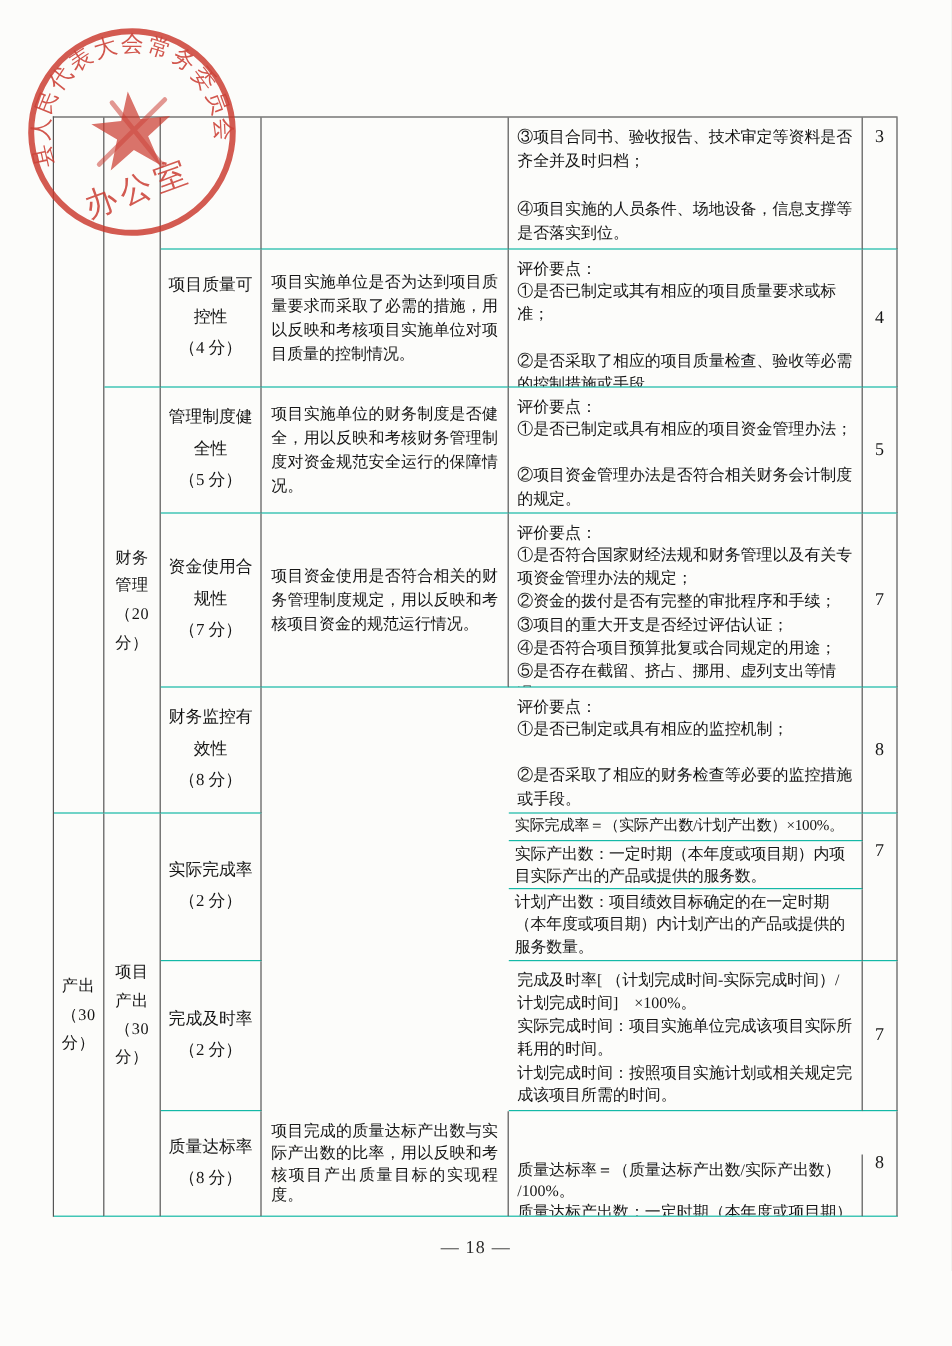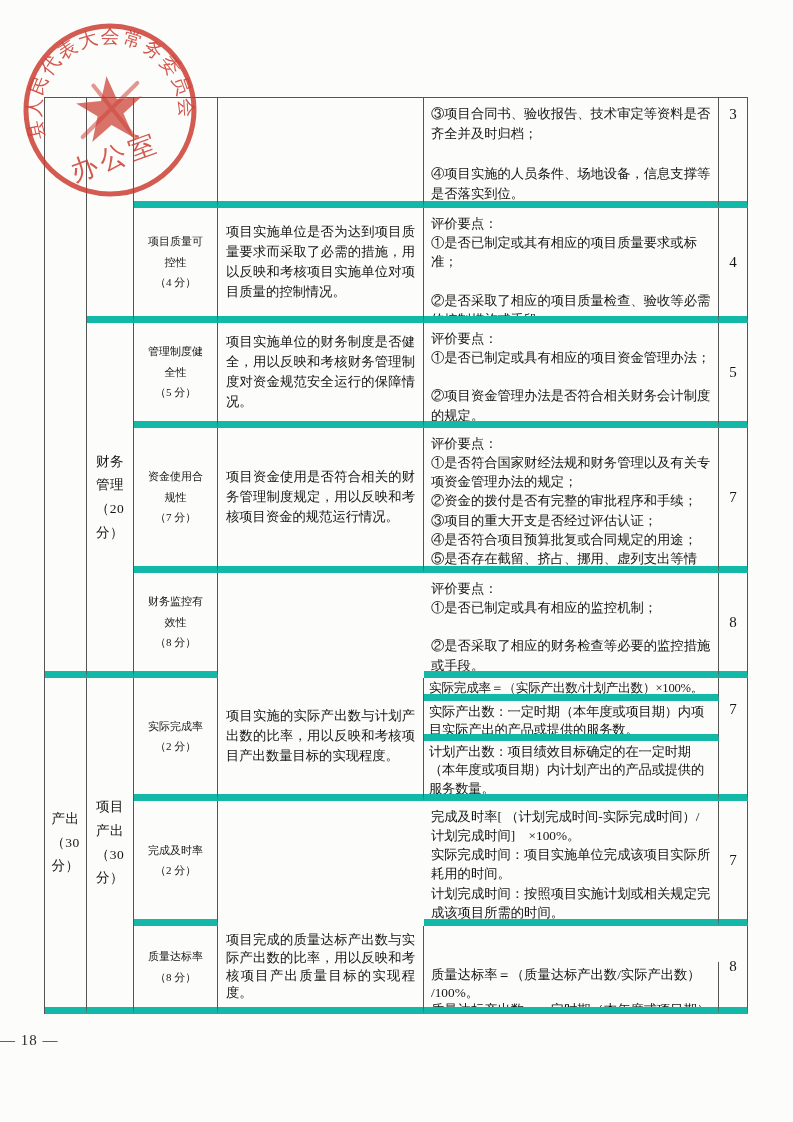--- a/index.html
+++ b/index.html
@@ -11,38 +11,38 @@
   }
   .grid{
     position:absolute;left:44px;top:97px;
     display:grid;
     grid-template-columns:42px 47px 84px 206px 295px 29px;
     grid-template-rows:110px 115px 105px 145px 105px 23px 40px 60px 125px 88px;
     border-top:1px solid #555;border-left:1px solid #555;
   }
   .cell{
     box-sizing:border-box;
-    border-right:1px solid #555;border-bottom:7px solid #14b8a6;
+    border-right:1px solid #555;border-bottom:1px solid #14b8a6;
     overflow:hidden;white-space:pre-line;
     font-size:13.3px;line-height:1.5;
   }
   .v-center{display:flex;flex-direction:column;justify-content:center;align-items:center;text-align:center;}
   .cat{font-size:13.5px;line-height:1.75;letter-spacing:.5px;}
-  .ind{font-size:11px;line-height:1.85;}
+  .ind{font-size:14px;line-height:1.85;}
   .desc{padding:6px 8px;display:flex;flex-direction:column;justify-content:center;text-align:justify;}
   .pts{padding:6px 7px 4px 7px;text-align:left;}
   .pts-sub{padding:2px 5px;line-height:1.32;letter-spacing:-.2px;}
   .lh-tight{line-height:1.32;}
   .lh-mid{line-height:1.44;}
   .score{display:flex;justify-content:center;align-items:center;font-size:15px;}
   .score-top{align-items:flex-start;padding-top:5px;}
   .score-high{align-items:flex-start;padding-top:20px;}
   .footer{
     position:absolute;left:0;top:1032px;width:100%;
-    text-align:left;font-size:15px;color:#2c2c2c;letter-spacing:1px;
+    text-align:center;font-size:15px;color:#2c2c2c;letter-spacing:1px;
   }
   .seal{
     position:absolute;left:14px;top:14px;width:192px;height:192px;
     pointer-events:none;transform:rotate(-6deg);opacity:.92;
   }
 </style>
 </head>
 <body>
 
 <div class="page">
@@ -107,21 +107,20 @@
 效性
 （8 分）</div>
     <div class="cell pts lh-mid" style="grid-area:5/5/6/6">评价要点：
 ①是否已制定或具有相应的监控机制；
 
 ②是否采取了相应的财务检查等必要的监控措施或手段。</div>
     <div class="cell score" style="grid-area:5/6/6/7">8</div>
 
     <div class="cell v-center ind" style="grid-area:6/3/9/4">实际完成率
 （2 分）</div>
-    <div class="cell desc" style="grid-area:6/4/9/5">项目实施的实际产出数与计划产出数的比率，用以反映和考核项目产出数量目标的实现程度。</div>
     <div class="cell pts-sub" style="grid-area:6/5/7/6;font-size:12.6px;white-space:nowrap;">实际完成率＝（实际产出数/计划产出数）×100%。</div>
     <div class="cell pts-sub" style="grid-area:8/5/9/6;line-height:1.38;">计划产出数：项目绩效目标确定的在一定时期（本年度或项目期）内计划产出的产品或提供的服务数量。</div>
     <div class="cell pts-sub" style="grid-area:7/5/8/6">实际产出数：一定时期（本年度或项目期）内项目实际产出的产品或提供的服务数。</div>
     <div class="cell score score-high" style="grid-area:6/6/9/7">7</div>
 
     <div class="cell v-center ind" style="grid-area:9/3/10/4">完成及时率
 （2 分）</div>
     <div class="cell pts lh-mid" style="grid-area:9/5/10/6">完成及时率[ （计划完成时间-实际完成时间）/
 计划完成时间]　×100%。
 实际完成时间：项目实施单位完成该项目实际所耗用的时间。

